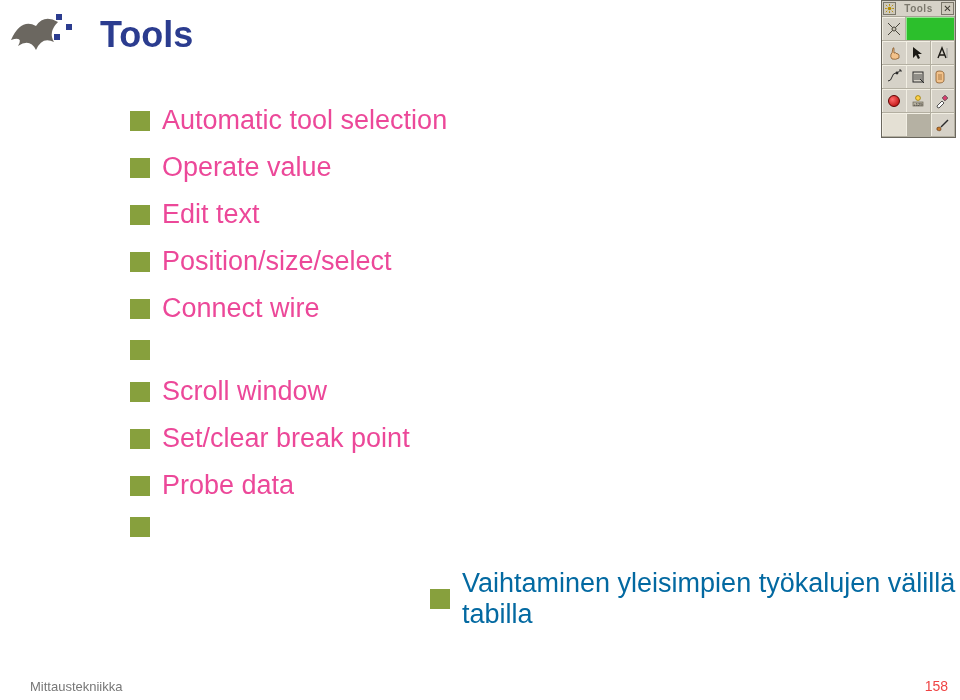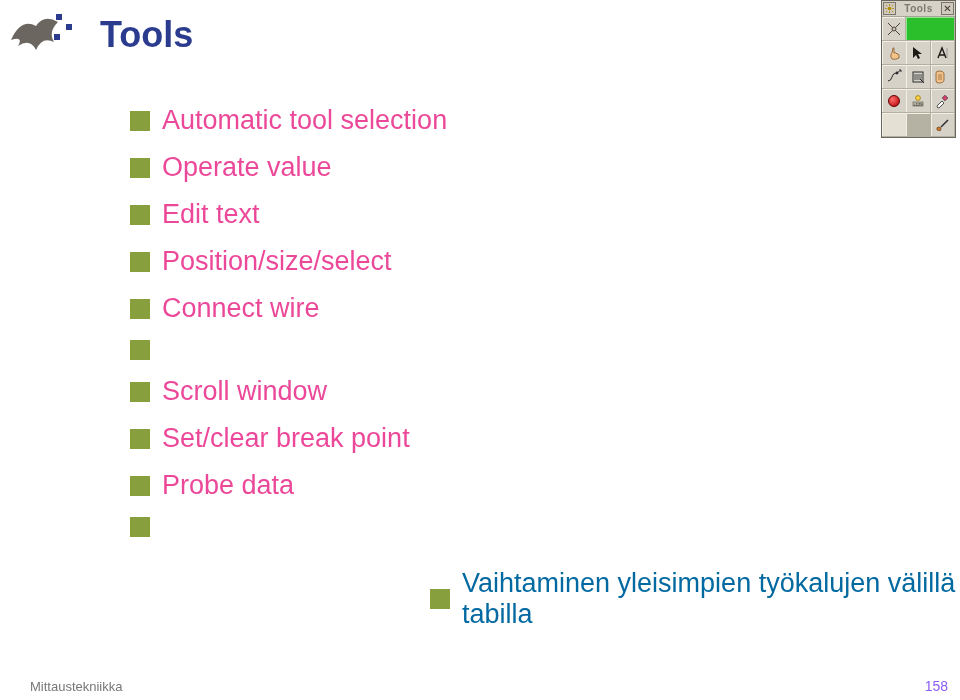--- a/index.html
+++ b/index.html
@@ -19,21 +19,21 @@
   .list .label { font-size: 27px; color: #ec4899; }
 
   
   .sublist { position: absolute; bottom: 70px; left: 430px; }
   .sublist .item { display: flex; align-items: center; }
   .sublist .bullet { width: 20px; height: 20px; background: #87a03d; margin-right: 12px; flex-shrink: 0; }
   .sublist .label { font-size: 27px; color: #0369a1; }
 
   
   .footer-left { position: absolute; left: 6px; bottom: 6px; font-size: 13px; color: #777; margin-left: 24px; }
-  .footer-right { position: absolute; right: 12px; bottom: 6px; font-size: 14px; color: #8b5cf6; }
+  .footer-right { position: absolute; right: 12px; bottom: 6px; font-size: 14px; color: #ef4444; }
 
   
   .palette {
     position: absolute; top: 0; right: 4px;
     width: 75px;
     background: #d6d2c8;
     border: 1px solid #6a675e;
     box-shadow: inset 1px 1px 0 #f6f3e9;
   }
   .palette-titlebar {

